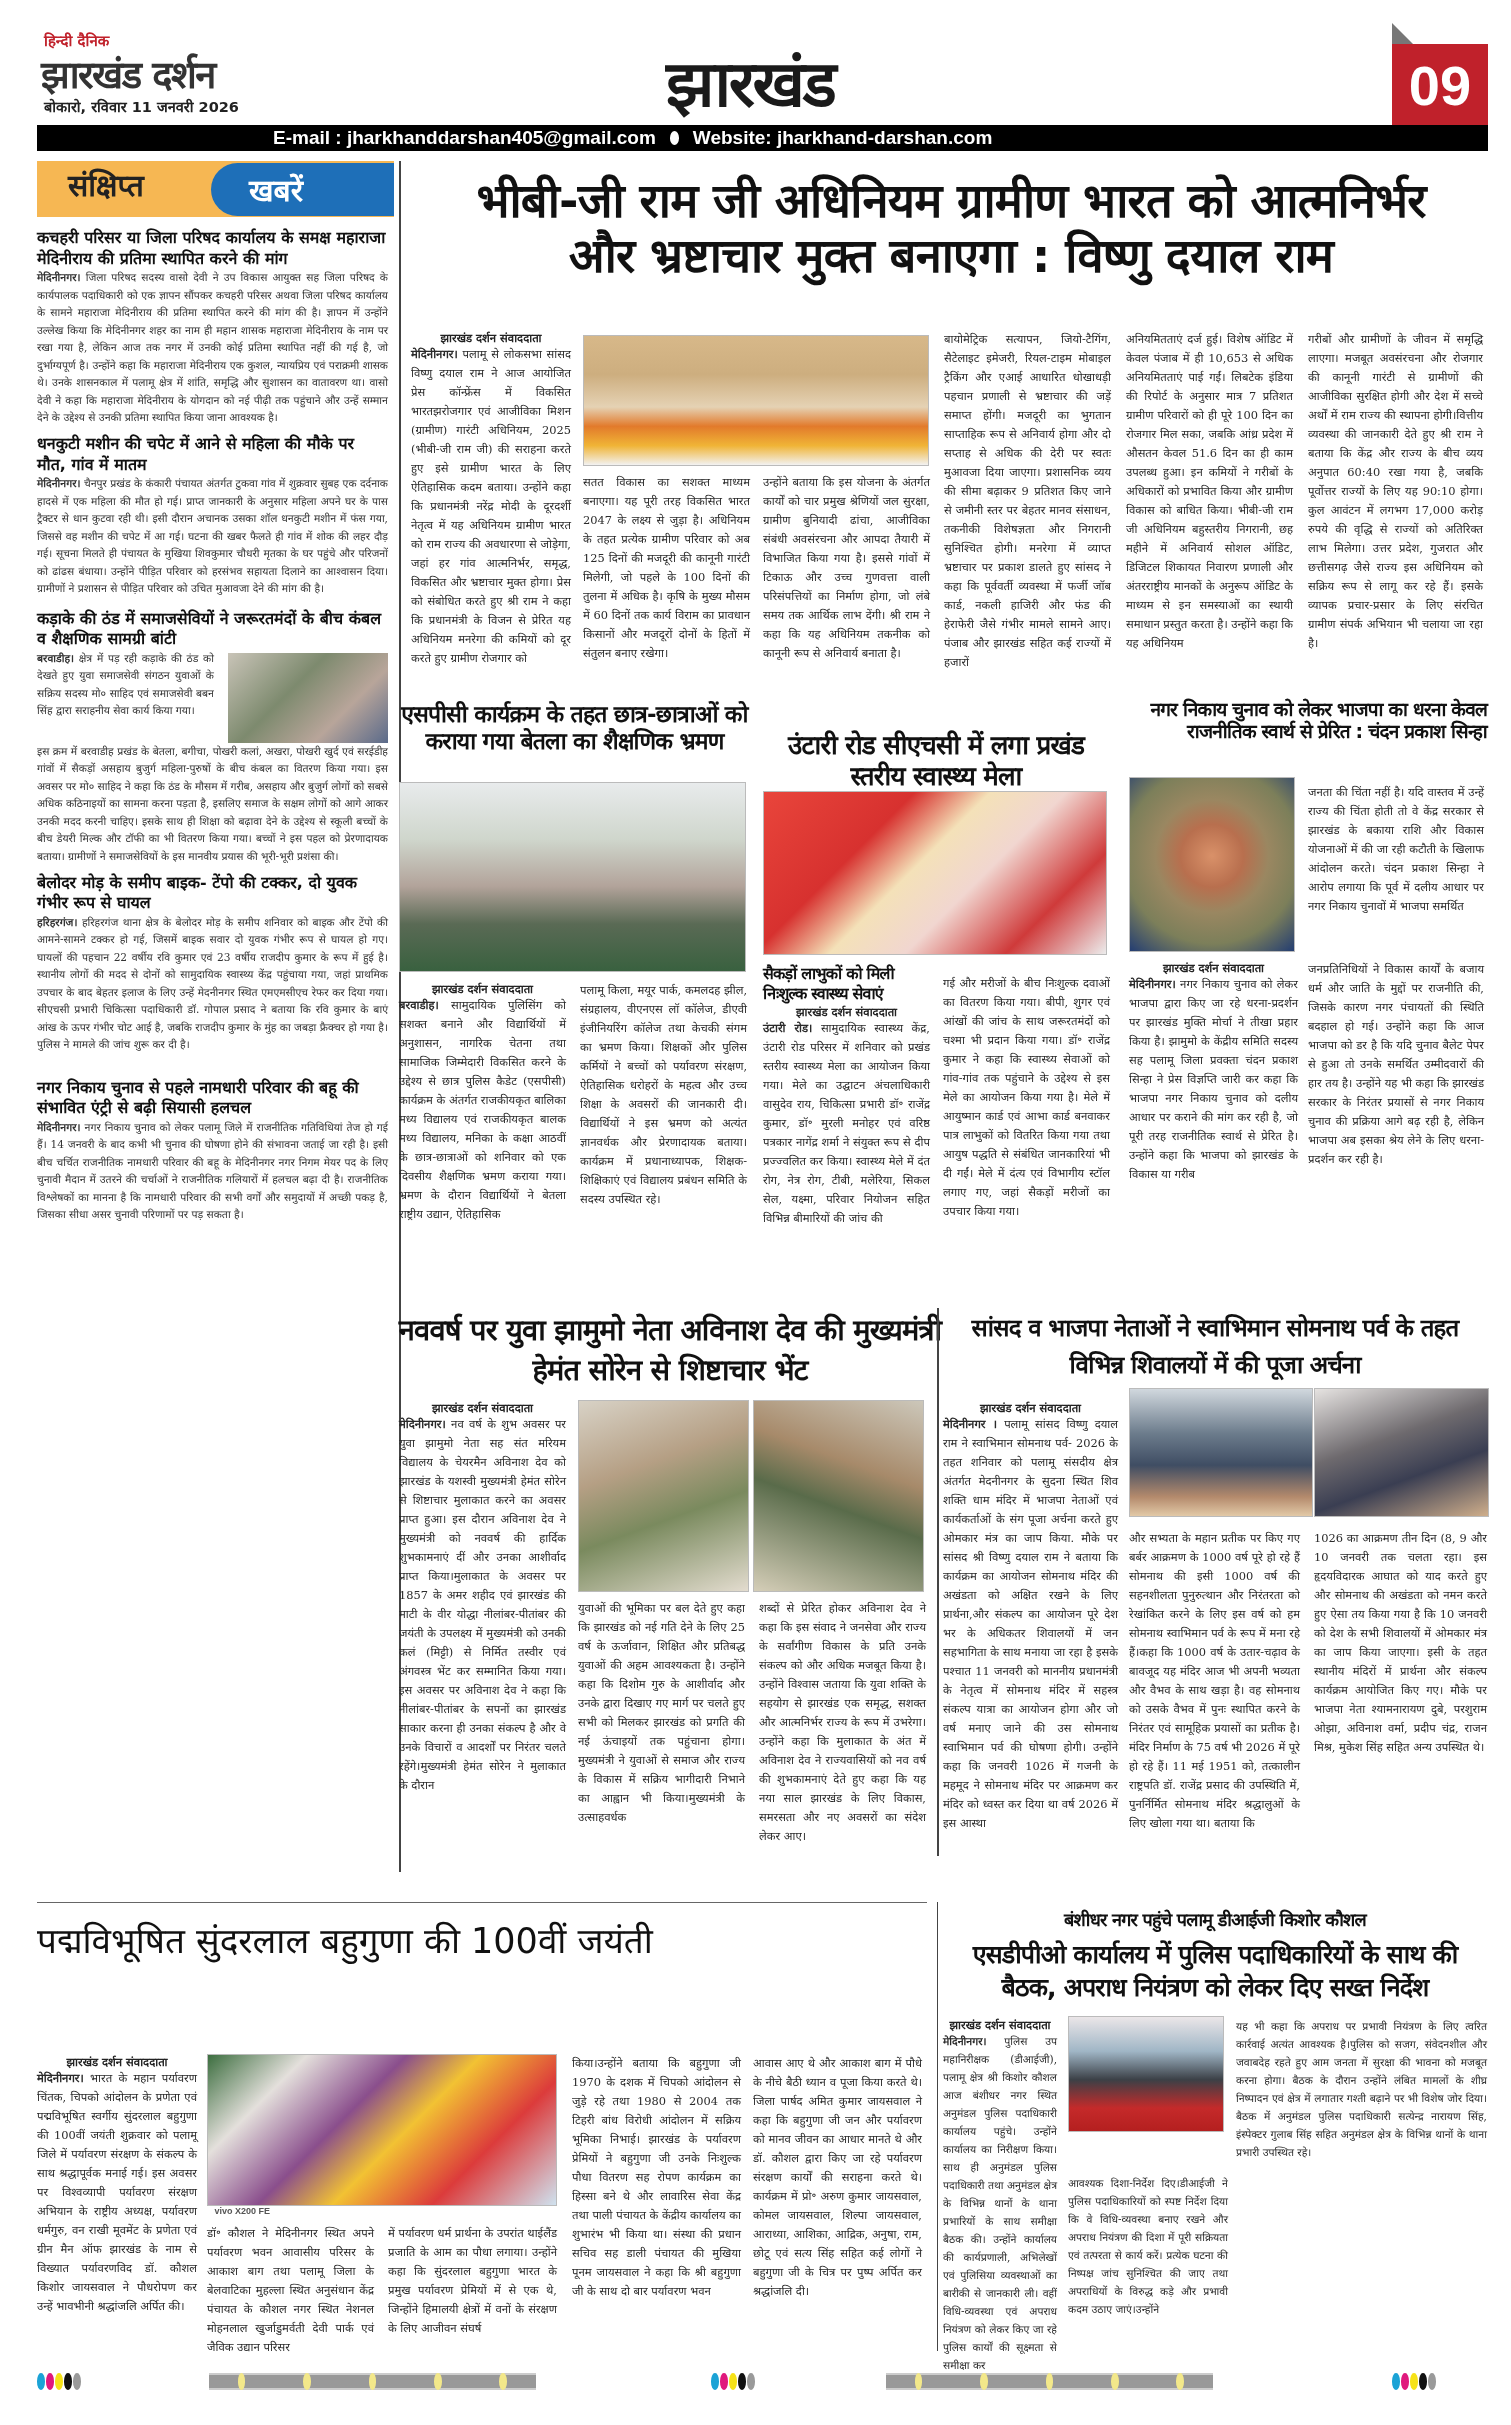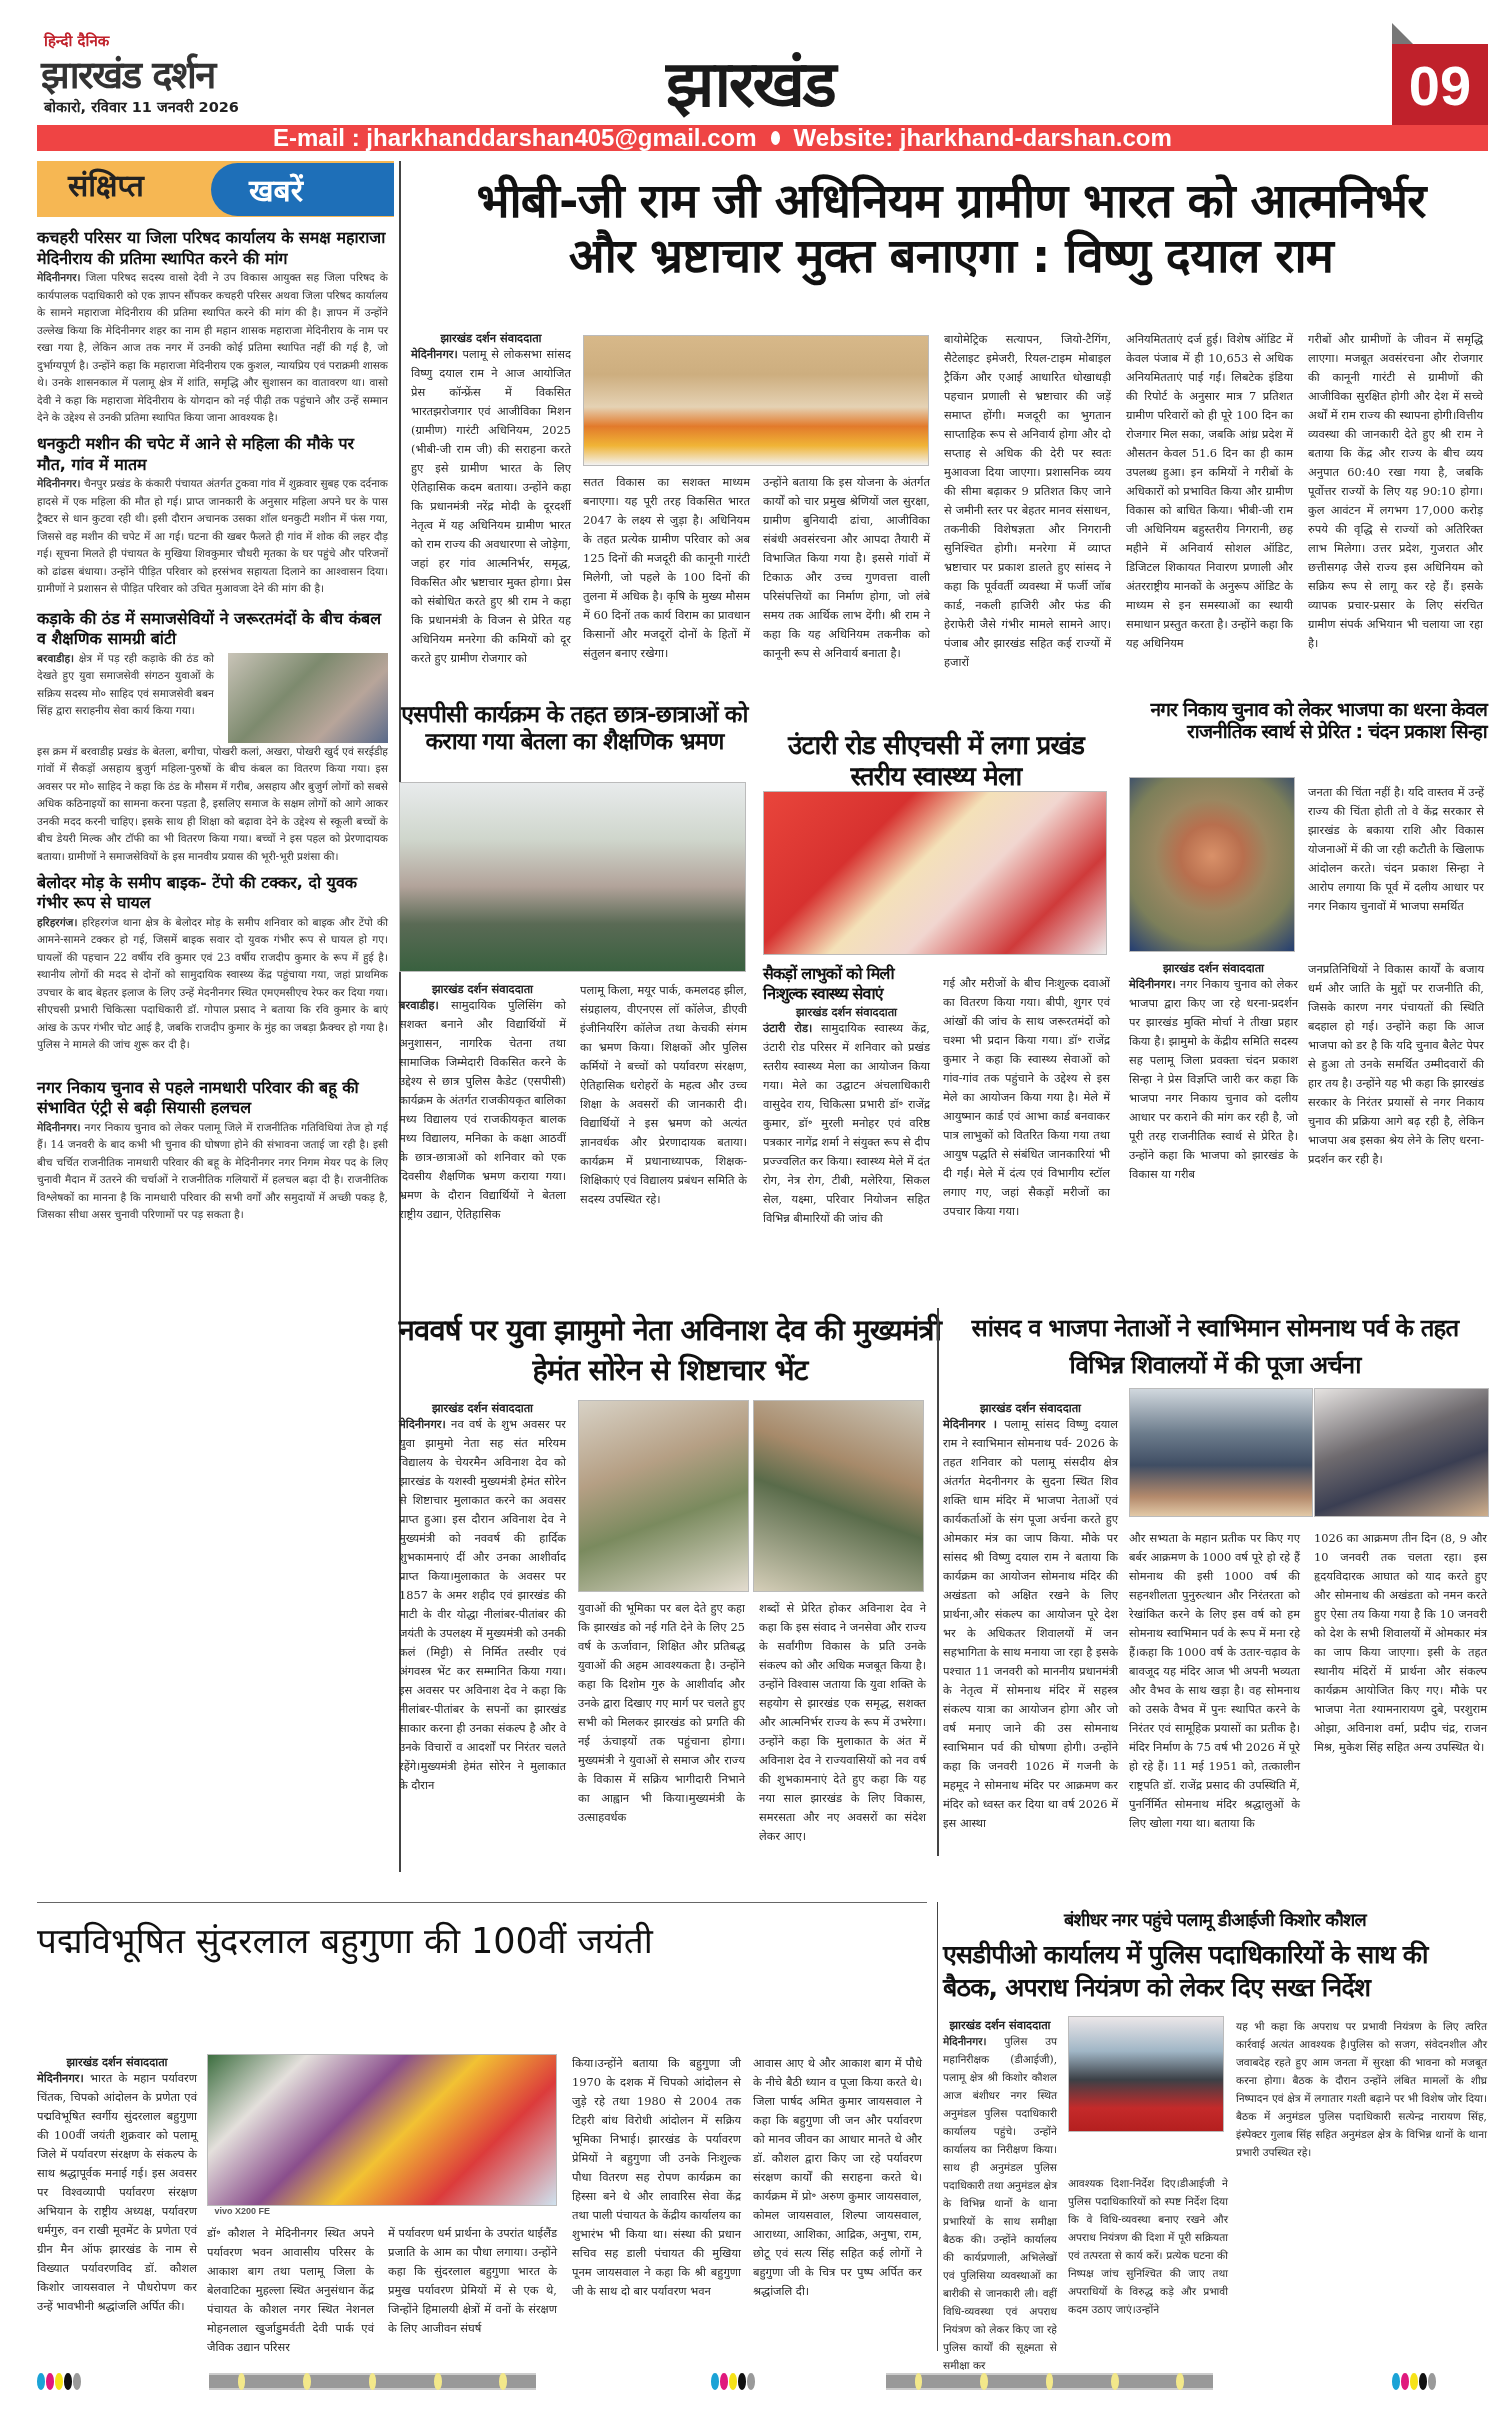--- a/index.html
+++ b/index.html
@@ -10,21 +10,21 @@
 .byline{font-family:"DejaVu Serif",serif;font-weight:bold;font-size:11.4px;text-align:center;color:#222}
 .dateline{font-weight:bold}
 .photo{position:absolute;overflow:hidden;border:0.8px solid #bbb}
 .vrule{position:absolute;width:1.5px;background:#444}
 .hrule{position:absolute;height:1.5px;background:#666}
 
 #brand-small{left:44px;top:30px;font-size:15px;color:#c0212b;font-weight:bold}
 #brand{left:41px;top:47px;font-size:38px;font-weight:bold;color:#333;letter-spacing:-1.5px}
 #dateline-top{left:44px;top:96px;font-size:14.5px;font-weight:bold;color:#222}
 #section-title{left:666px;top:38px;font-size:64px;font-weight:bold;color:#1a1a1a;letter-spacing:-2.3px}
-#contact-bar{left:37px;top:125px;width:1451px;height:26px;background:#ef4444;color:#fff;font-family:"Liberation Sans",sans-serif;font-weight:bold;font-size:24px;display:flex;align-items:center;padding-left:236px;gap:14px}
+#contact-bar{left:37px;top:125px;width:1451px;height:26px;background:#000000;color:#fff;font-family:"Liberation Sans",sans-serif;font-weight:bold;font-size:19px;display:flex;align-items:center;padding-left:236px;gap:14px}
 #page-num{left:1392px;top:44px;width:96px;height:106px;background:#c0212b;color:#fff;font-family:"Liberation Sans",sans-serif;font-weight:bold;font-size:56px;display:flex;align-items:center;justify-content:center;padding-bottom:24px}
 #page-fold{left:1392px;top:23px;width:0;height:0;border-left:23px solid #777;border-top:23px solid transparent}
 
 #brief-banner{left:37px;top:161px;width:357px;height:56px;background:#f6b753;border-bottom:2.3px dotted #f6b753}
 #brief-l{left:68px;top:164px;font-size:30px;font-weight:bold;color:#222}
 #brief-r{left:211px;top:163px;width:183px;height:53px;background:#1e6fb8;border-radius:46px 0 0 46px;color:#fff;font-size:30px;font-weight:bold;display:flex;align-items:center;padding-left:38px}
 .brief-h{font-size:16px;font-weight:bold;color:#111;line-height:20.5px}
 .brief-b{font-family:"DejaVu Serif",serif;font-size:10.6px;line-height:17.5px;color:#333;text-align:justify}
 
 .reg{position:absolute;top:2373px;display:flex;gap:1.5px}
@@ -151,21 +151,21 @@
 </div>
 <div class="photo" style="left:207px;top:2054px;width:350px;height:152px;background:linear-gradient(135deg,#3c6e3f 0%,#e4e0dc 20%,#8a4e8c 40%,#f2c233 55%,#dc3b3b 75%,#cfe2ef 100%)"></div>
 <div class="abs" style="left:207px;top:2206px;width:350px;height:15px;font-family:'Liberation Sans',sans-serif;font-weight:bold;font-size:9px;color:#555;padding-left:7.6px">vivo X200 FE</div>
 <div class="abs body" style="left:207px;top:2224px;width:167px">डॉ॰ कौशल ने मेदिनीनगर स्थित अपने पर्यावरण भवन आवासीय परिसर के आकाश बाग तथा पलामू जिला के बेलवाटिका मुहल्ला स्थित अनुसंधान केंद्र पंचायत के कौशल नगर स्थित नेशनल मोहनलाल खुर्जाडुमर्वती देवी पार्क एवं जैविक उद्यान परिसर</div>
 <div class="abs body" style="left:388px;top:2224px;width:169px">में पर्यावरण धर्म प्रार्थना के उपरांत थाईलैंड प्रजाति के आम का पौधा लगाया। उन्होंने कहा कि सुंदरलाल बहुगुणा भारत के प्रमुख पर्यावरण प्रेमियों में से एक थे, जिन्होंने हिमालयी क्षेत्रों में वनों के संरक्षण के लिए आजीवन संघर्ष</div>
 <div class="abs body" style="left:572px;top:2054px;width:169px">किया।उन्होंने बताया कि बहुगुणा जी 1970 के दशक में चिपको आंदोलन से जुड़े रहे तथा 1980 से 2004 तक टिहरी बांध विरोधी आंदोलन में सक्रिय भूमिका निभाई। झारखंड के पर्यावरण प्रेमियों ने बहुगुणा जी उनके निःशुल्क पौधा वितरण सह रोपण कार्यक्रम का हिस्सा बने थे और लावारिस सेवा केंद्र तथा पाली पंचायत के केंद्रीय कार्यालय का शुभारंभ भी किया था। संस्था की प्रधान सचिव सह डाली पंचायत की मुखिया पूनम जायसवाल ने कहा कि श्री बहुगुणा जी के साथ दो बार पर्यावरण भवन</div>
 <div class="abs body" style="left:753px;top:2054px;width:169px">आवास आए थे और आकाश बाग में पौधे के नीचे बैठी ध्यान व पूजा किया करते थे। जिला पार्षद अमित कुमार जायसवाल ने कहा कि बहुगुणा जी जन और पर्यावरण को मानव जीवन का आधार मानते थे और डॉ. कौशल द्वारा किए जा रहे पर्यावरण संरक्षण कार्यों की सराहना करते थे। कार्यक्रम में प्रो॰ अरुण कुमार जायसवाल, कोमल जायसवाल, शिल्पा जायसवाल, आराध्या, आशिका, आद्रिक, अनुषा, राम, छोटू एवं सत्य सिंह सहित कई लोगों ने बहुगुणा जी के चित्र पर पुष्प अर्पित कर श्रद्धांजलि दी।</div>
 <div class="vrule" style="left:937px;top:1902px;height:449px;width:0.8px"></div>
 
 <div class="abs hl" style="left:943px;top:1909px;width:544px;text-align:center;font-size:18px">बंशीधर नगर पहुंचे पलामू डीआईजी किशोर कौशल</div>
-<div class="abs hl" style="left:943px;top:1938px;width:544px;font-size:25px;line-height:33px">एसडीपीओ कार्यालय में पुलिस पदाधिकारियों के साथ की बैठक, अपराध नियंत्रण को लेकर दिए सख्त निर्देश</div>
+<div class="abs hl" style="left:943px;top:1938px;width:544px;text-align:center;font-size:25px;line-height:33px">एसडीपीओ कार्यालय में पुलिस पदाधिकारियों के साथ की बैठक, अपराध नियंत्रण को लेकर दिए सख्त निर्देश</div>
 <div class="abs" style="left:943px;top:2017px;width:114px">
   <div class="byline">झारखंड दर्शन संवाददाता</div>
   <p class="body" style="font-size:10.6px;line-height:18px"><b class="dateline">मेदिनीनगर।</b> <span>पुलिस उप महानिरीक्षक (डीआईजी), पलामू क्षेत्र श्री किशोर कौशल आज बंशीधर नगर स्थित अनुमंडल पुलिस पदाधिकारी कार्यालय पहुंचे। उन्होंने कार्यालय का निरीक्षण किया। साथ ही अनुमंडल पुलिस पदाधिकारी तथा अनुमंडल क्षेत्र के विभिन्न थानों के थाना प्रभारियों के साथ समीक्षा बैठक की। उन्होंने कार्यालय की कार्यप्रणाली, अभिलेखों एवं पुलिसिया व्यवस्थाओं का बारीकी से जानकारी ली। वहीं विधि-व्यवस्था एवं अपराध नियंत्रण को लेकर किए जा रहे पुलिस कार्यों की सूक्ष्मता से समीक्षा कर</span></p>
 </div>
 <div class="photo" style="left:1068px;top:2016px;width:156px;height:116px;background:linear-gradient(180deg,#ebe6e8 0%,#a0b6c6 30%,#3b4046 55%,#c52a2a 80%,#b41f1f 100%)"></div>
 <div class="abs body" style="left:1068px;top:2174px;width:160px;font-size:10.6px;line-height:18px">आवश्यक दिशा-निर्देश दिए।डीआईजी ने पुलिस पदाधिकारियों को स्पष्ट निर्देश दिया कि वे विधि-व्यवस्था बनाए रखने और अपराध नियंत्रण की दिशा में पूरी सक्रियता एवं तत्परता से कार्य करें। प्रत्येक घटना की निष्पक्ष जांच सुनिश्चित की जाए तथा अपराधियों के विरुद्ध कड़े और प्रभावी कदम उठाए जाएं।उन्होंने</div>
 <div class="abs body" style="left:1236px;top:2017px;width:251px;font-size:10.6px;line-height:18px">यह भी कहा कि अपराध पर प्रभावी नियंत्रण के लिए त्वरित कार्रवाई अत्यंत आवश्यक है।पुलिस को सजग, संवेदनशील और जवाबदेह रहते हुए आम जनता में सुरक्षा की भावना को मजबूत करना होगा। बैठक के दौरान उन्होंने लंबित मामलों के शीघ्र निष्पादन एवं क्षेत्र में लगातार गश्ती बढ़ाने पर भी विशेष जोर दिया।बैठक में अनुमंडल पुलिस पदाधिकारी सत्येन्द्र नारायण सिंह, इंस्पेक्टर गुलाब सिंह सहित अनुमंडल क्षेत्र के विभिन्न थानों के थाना प्रभारी उपस्थित रहे।</div>
 
 <div class="reg" style="left:37px">
   <span style="background:#1ba3d6"></span>

